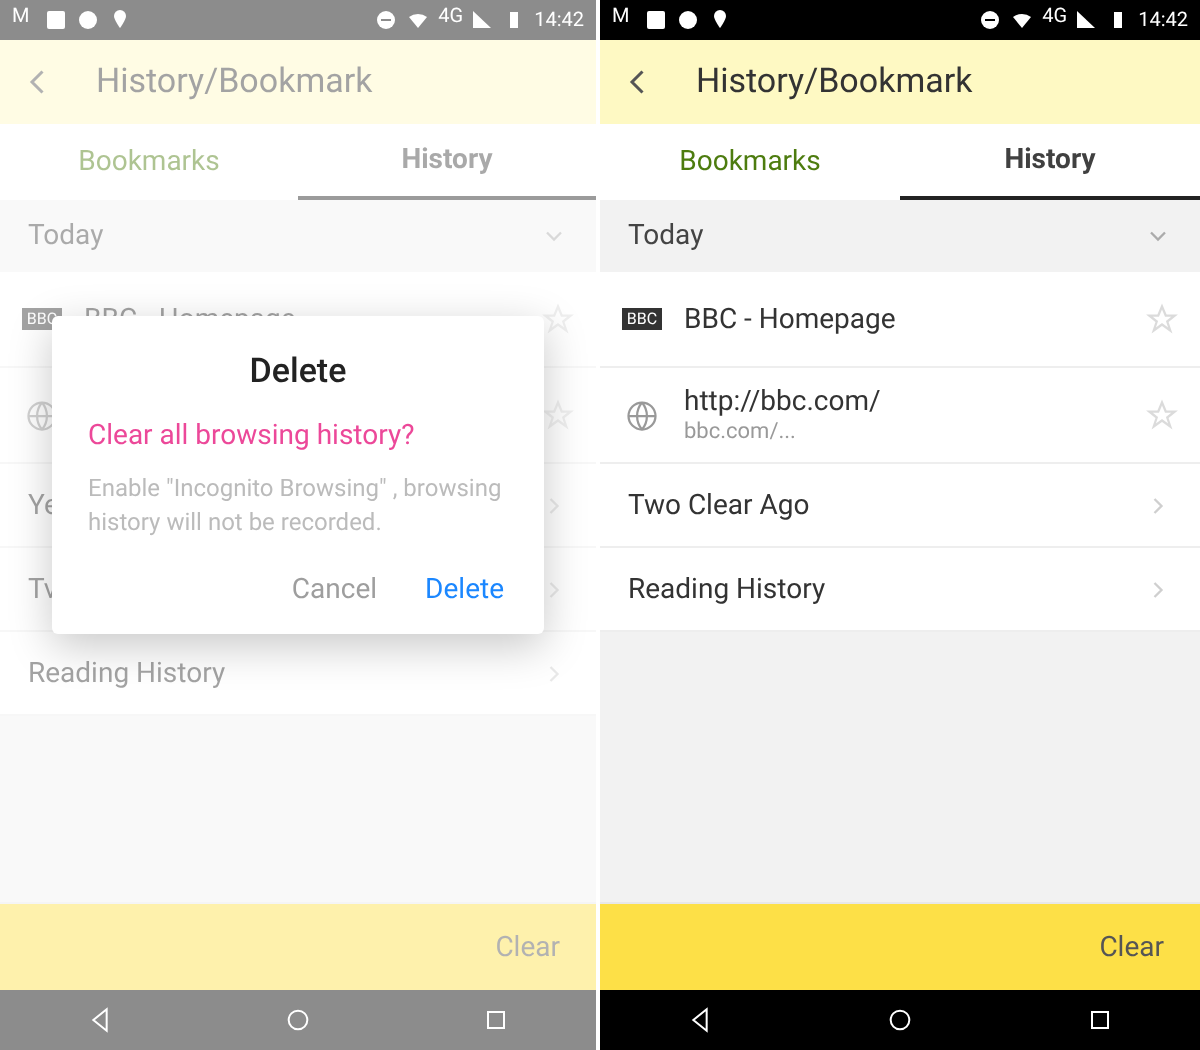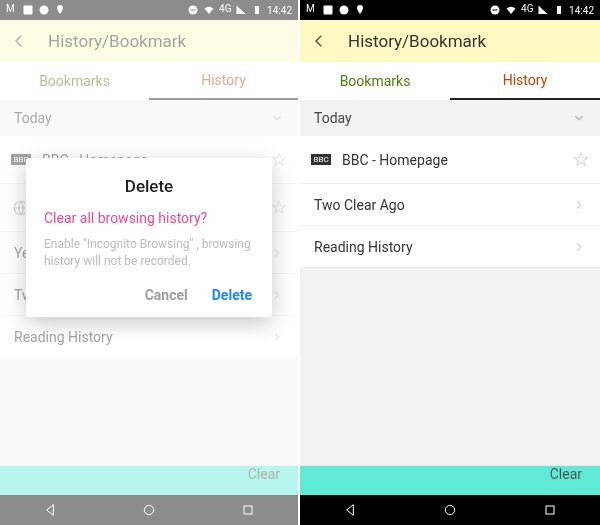--- a/index.html
+++ b/index.html
@@ -12,47 +12,47 @@
   .status .icons{display:flex;gap:4px;align-items:center}
   .status svg,.status .g{width:12px;height:12px;fill:#fff;display:block}
   .g{font-size:10px;line-height:1}
   
   .header{height:42px;background:#fef9c3;display:flex;align-items:center;padding:0 10px;gap:20px}
   .back{width:18px;height:18px}
   .title{font-size:17px;color:#333}
   
   .tabs{height:38px;background:#fff;display:flex}
   .tab{flex:1;display:flex;align-items:center;justify-content:center;font-size:14px;color:#4d7c0f}
-  .tab.active{color:#c2410c;font-weight:400;border-bottom:2px solid #222}
+  .tab.active{color:#404040;font-weight:700;border-bottom:2px solid #222}
   
   .section{height:36px;background:#f2f2f2;display:flex;align-items:center;justify-content:space-between;padding:0 14px;color:#444;font-size:14px}
   .section .chev{width:14px;height:14px;opacity:.5}
   
   .entry{height:48px;background:#fff;display:flex;align-items:center;padding:0 10px;gap:10px;border-bottom:1px solid #eee}
   .entry .ico{width:22px;height:22px;display:flex;align-items:center;justify-content:center;color:#888}
   .entry .txt{flex:1;min-width:0}
   .entry .txt .t{font-size:14px;color:#333;white-space:nowrap;overflow:hidden;text-overflow:ellipsis}
   .entry .txt .u{font-size:11px;color:#999;white-space:nowrap;overflow:hidden;text-overflow:ellipsis}
   .star{width:18px;height:18px;opacity:.35}
   
   .grp{height:42px;background:#fff;display:flex;align-items:center;justify-content:space-between;padding:0 14px;font-size:14px;color:#333;border-bottom:1px solid #eee}
   .grp .chev{width:14px;height:14px;opacity:.4}
   
-  .bottom{position:absolute;left:0;right:0;bottom:16px;height:44px;background:#5eead4;display:flex;justify-content:flex-end;padding:0 18px;color:#555;font-size:14px;border-top:1px solid #e8e8e8}
+  .bottom{position:absolute;left:0;right:0;bottom:30px;height:44px;background:#fde047;display:flex;align-items:center;justify-content:flex-end;padding:0 18px;color:#555;font-size:14px;border-top:1px solid #e8e8e8}
   
   .navbar{position:absolute;left:0;right:0;bottom:0;height:30px;background:#000;display:flex;align-items:center;justify-content:space-around}
   .navbar svg{width:16px;height:16px;fill:none;stroke:#fff;stroke-width:1.5}
   
   .scrim{position:absolute;inset:0;background:rgba(255,255,255,.55)}
   .dialog{position:absolute;left:26px;right:26px;top:158px;background:#fff;border-radius:3px;box-shadow:0 6px 22px rgba(0,0,0,.22);padding:18px 18px 8px}
   .dialog h3{font-size:17px;font-weight:500;color:#222;text-align:center;margin-bottom:14px}
   .dialog .msg{font-size:14px;color:#ec4899;margin-bottom:10px}
   .dialog .hint{font-size:12px;color:#bbb;line-height:1.45;margin-bottom:10px}
   .dialog .acts{display:flex;justify-content:flex-end;gap:24px;padding:6px 2px}
-  .dialog .acts span{font-size:14px;font-weight:700}
+  .dialog .acts span{font-size:14px;font-weight:400}
   .dialog .acts .cancel{color:#9e9e9e}
   .dialog .acts .delete{color:#1b87ff}
   
   .phone.left .entry,.phone.left .grp{position:relative;z-index:0}
   .phone.left .scrim{z-index:5}
   .phone.left .dialog{z-index:6}
 </style>
 </head>
 <body>
 
@@ -241,20 +241,35 @@
           <span style="font-size:8px;background:#333;color:#fff;padding:1px 2px">BBC</span>
         </div>
       <div class="txt">
         <div class="t">BBC - Homepage</div>
       </div>
       <svg class="star" viewBox="0 0 24 24" fill="none" stroke="#999" stroke-width="1.5">
           <path d="M12 3l2.5 6h6l-5 4 2 6-5.5-4-5.5 4 2-6-5-4h6z"></path>
         </svg>
     </div>
 
+    <div class="entry">
+      <div class="ico">
+        <svg viewBox="0 0 24 24" width="18" height="18" fill="none" stroke="#999" stroke-width="1.5">
+            <circle cx="12" cy="12" r="9"></circle>
+            <path d="M3 12h18M12 3a14 14 0 010 18M12 3a14 14 0 000 18"></path>
+          </svg>
+      </div>
+      <div class="txt">
+        <div class="t">http://bbc.com/</div>
+        <div class="u">bbc.com/...</div>
+      </div>
+      <svg class="star" viewBox="0 0 24 24" fill="none" stroke="#999" stroke-width="1.5">
+          <path d="M12 3l2.5 6h6l-5 4 2 6-5.5-4-5.5 4 2-6-5-4h6z"></path>
+        </svg>
+    </div>
 
     <div class="grp">
       <span>Two Clear Ago</span>
       <svg class="chev" viewBox="0 0 24 24" fill="none" stroke="#888" stroke-width="2">
           <path d="M9 6l6 6-6 6"></path>
         </svg>
     </div>
     <div class="grp">
       <span>Reading History</span>
       <svg class="chev" viewBox="0 0 24 24" fill="none" stroke="#888" stroke-width="2">

